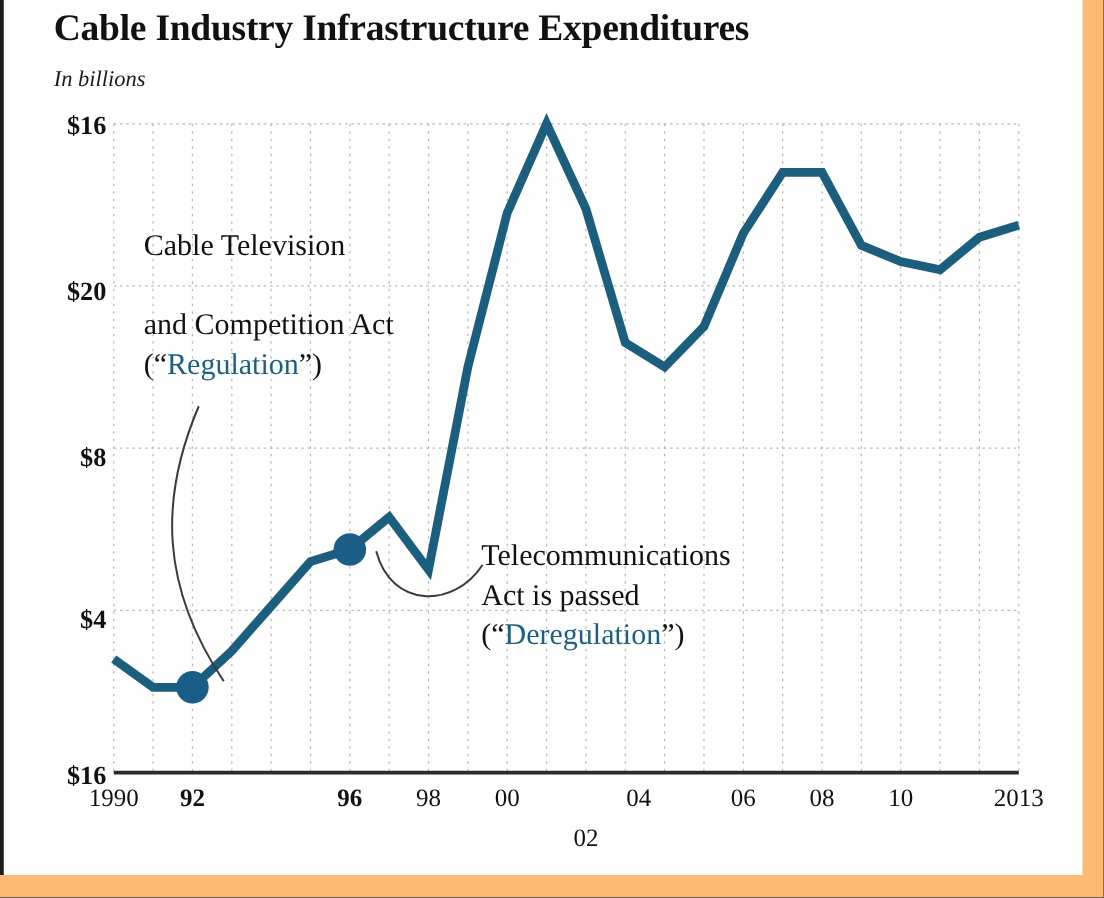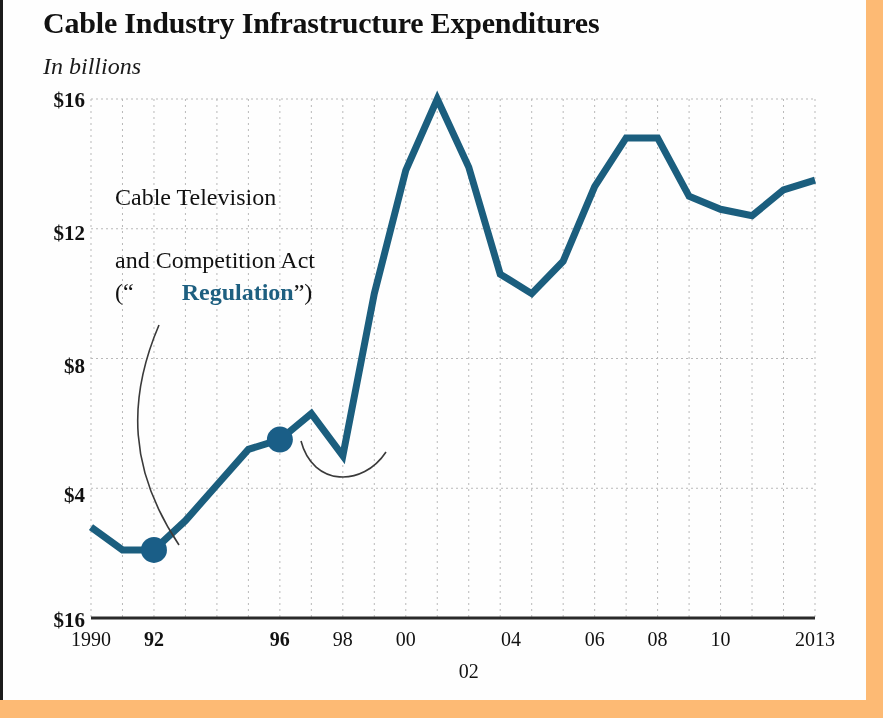--- a/index.html
+++ b/index.html
@@ -16,40 +16,40 @@
   }
   #title{
     position:absolute;left:40px;top:6px;
     font-family:"Liberation Serif",serif;
     font-weight:bold;font-size:30px;color:#111;
     letter-spacing:-0.2px;white-space:nowrap;
   }
   #subtitle{
     position:absolute;left:40px;top:53px;
     font-family:"Liberation Serif",serif;
-    font-style:italic;font-size:24px;color:#1a1a1a;
+    font-style:italic;font-size:18px;color:#1a1a1a;
   }
   #plot{position:absolute;left:0;top:0;width:866px;height:700px;}
   .ylabel{
     position:absolute;text-align:right;width:60px;
     font-family:"Liberation Serif",serif;
     font-weight:bold;font-size:21px;color:#111;
   }
   .xlabel{
     position:absolute;top:628px;text-align:center;
     font-family:"Liberation Serif",serif;
     font-size:20px;color:#111;
   }
   .xlabel.bold{font-weight:bold;}
   .annot{
     position:absolute;
     font-family:"Liberation Serif",serif;
     font-size:24px;line-height:1.32;color:#111;
   }
-  .annot b{color:#1d5f80;font-weight:bold;margin-left:48px;}
+  .annot b{color:#1d5f80;font-weight:normal;}
   #annot-reg{left:112px;top:182px;width:250px;}
   #annot-dereg{left:382px;top:430px;width:240px;}
 </style>
 </head>
 <body>
 
 <div id="page">
   <div id="sheet">
 
     <div id="title">Cable Industry Infrastructure Expenditures</div>
@@ -92,21 +92,21 @@
       <path id="series" fill="none" stroke="#1b5e7e" stroke-width="7" stroke-linejoin="miter" stroke-linecap="butt" d="M88 527.175 L119.47826086956522 549.88125 L150.95652173913044 549.88125 L182.43478260869566 520.6875 L213.91304347826087 485.00625 L245.3913043478261 449.325 L276.8695652173913 439.59375 L308.3478260869565 413.64375 L339.82608695652175 455.8125 L371.304347826087 293.625 L402.7826086956522 170.36249999999995 L434.2608695652174 99 L465.7391304347826 167.11874999999998 L497.2173913043478 274.1625 L528.695652173913 293.625 L560.1739130434783 261.1875 L591.6521739130435 186.58124999999995 L623.1304347826086 137.92499999999995 L654.608695652174 137.92499999999995 L686.0869565217391 196.3125 L717.5652173913044 209.28750000000002 L749.0434782608695 215.77499999999998 L780.5217391304348 189.82500000000005 L812 180.09375"></path>
       <g id="markers">
           <circle cx="150.95652173913044" cy="549.88125" r="13" fill="#1a5e87"></circle>
           <circle cx="276.8695652173913" cy="439.59375" r="13" fill="#1a5e87"></circle>
         </g>
       <path id="leader-reg" fill="none" stroke="#3a3a3a" stroke-width="1.6" d="M 156 325 C 124 400, 126 470, 176 545"></path>
       <path id="leader-dereg" fill="none" stroke="#3a3a3a" stroke-width="1.6" d="M 298 441 C 310 487, 360 487, 383 452"></path>
     </svg>
 
     <div class="ylabel" style="left:22px;top:88px;">$16</div>
-    <div class="ylabel" style="left:22px;top:221px;">$12</div>
+    <div class="ylabel" style="left:22px;top:221px;">$20</div>
     <div class="ylabel" style="left:22px;top:354px;">$8</div>
     <div class="ylabel" style="left:22px;top:483px;">$4</div>
     <div class="ylabel" style="left:22px;top:608px;">$16</div>
 
     <div id="xlabels">
         <div class="xlabel" style="left: 48px; width: 80px;">1990</div>
         <div class="xlabel bold" style="left: 110.957px; width: 80px;">92</div>
         <div class="xlabel bold" style="left: 236.87px; width: 80px;">96</div>
         <div class="xlabel" style="left: 299.826px; width: 80px;">98</div>
         <div class="xlabel" style="left: 362.783px; width: 80px;">00</div>
@@ -118,15 +118,20 @@
         <div class="xlabel" style="left: 772px; width: 80px;">2013</div>
       </div>
 
     <div class="annot" id="annot-reg">
       <span>Cable Television</span><br>
       <br>
       <span>and Competition Act</span><br>
       <span>(“</span><b>Regulation</b><span>”)</span>
     </div>
 
+    <div class="annot" id="annot-dereg">
+      <span>Telecommunications</span><br>
+      <span>Act is passed</span><br>
+      <span>(“</span><b>Deregulation</b><span>”)</span>
+    </div>
 
   </div>
 </div>
 
 </body></html>

